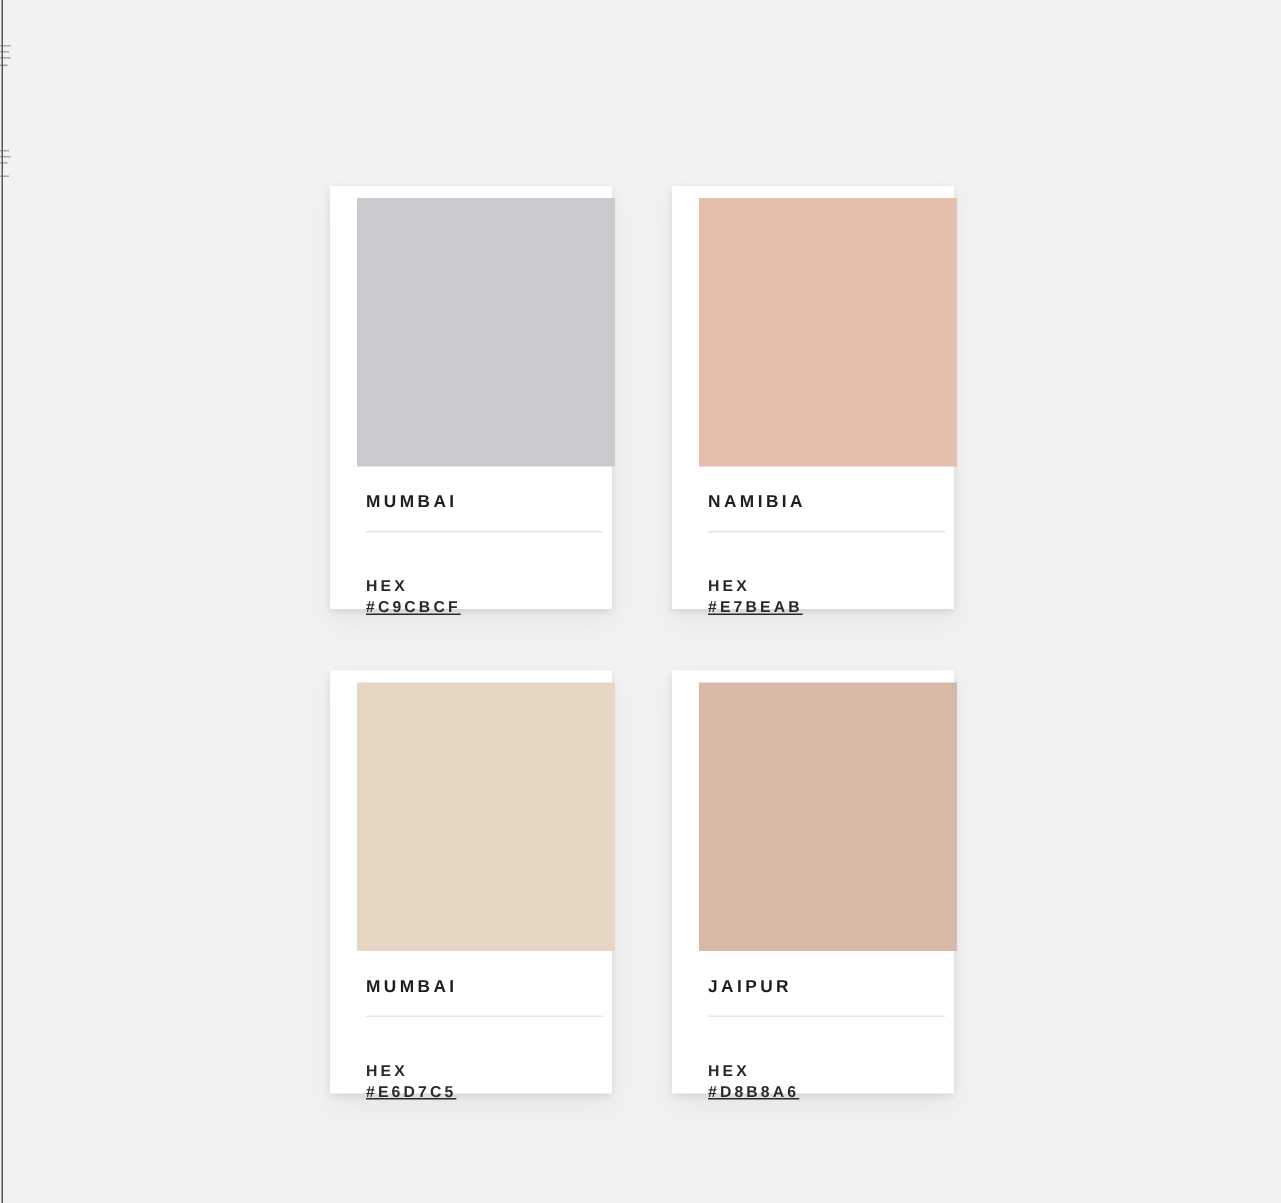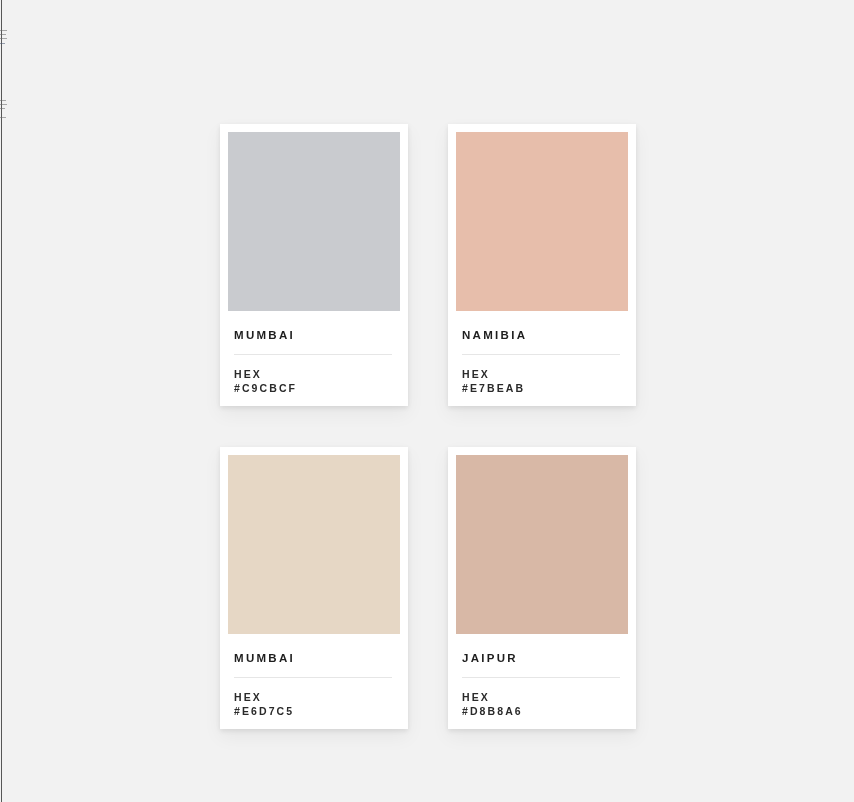--- a/index.html
+++ b/index.html
@@ -57,21 +57,21 @@
     width: 416px;
     display: grid;
     grid-template-columns: 188px 188px;
     grid-template-rows: 282px 282px;
     column-gap: 40px;
     row-gap: 41px;
   }
 
   .swatch-card {
     background: #ffffff;
-    padding: 8px 8px 0 8px;
+    padding: 8px 8px 0 18px;
     box-sizing: border-box;
     box-shadow: 0 2px 5px rgba(0,0,0,.09), 0 8px 18px rgba(0,0,0,.05);
     display: flex;
     flex-direction: column;
   }
 
   .swatch-color {
     width: 172px;
     height: 179px;
     flex: none;
@@ -93,29 +93,29 @@
   }
 
   .swatch-divider {
     height: 1px;
     background: #e6e6e6;
     margin-top: 12px;
     width: 158px;
   }
 
   .swatch-hex-block {
-    margin-top: 12px;
+    margin-top: 29px;
     font-size: 10.5px;
     font-weight: bold;
     letter-spacing: 2.1px;
     color: #2a2a2a;
     line-height: 1.38;
   }
   .swatch-hex-label { display: block; }
-  .swatch-hex-value { display: block; }
+  .swatch-hex-value { display: block; text-decoration: underline; }
 </style>
 </head>
 <body style="background: rgb(242, 242, 242);">
 
 <div class="edge-rule" style="background: rgb(60, 60, 60);"></div>
 <div class="edge-fragments">
   <i class="f1"></i>
     <i class="f2"></i>
     <i class="f3"></i>
     <i class="f4"></i>

